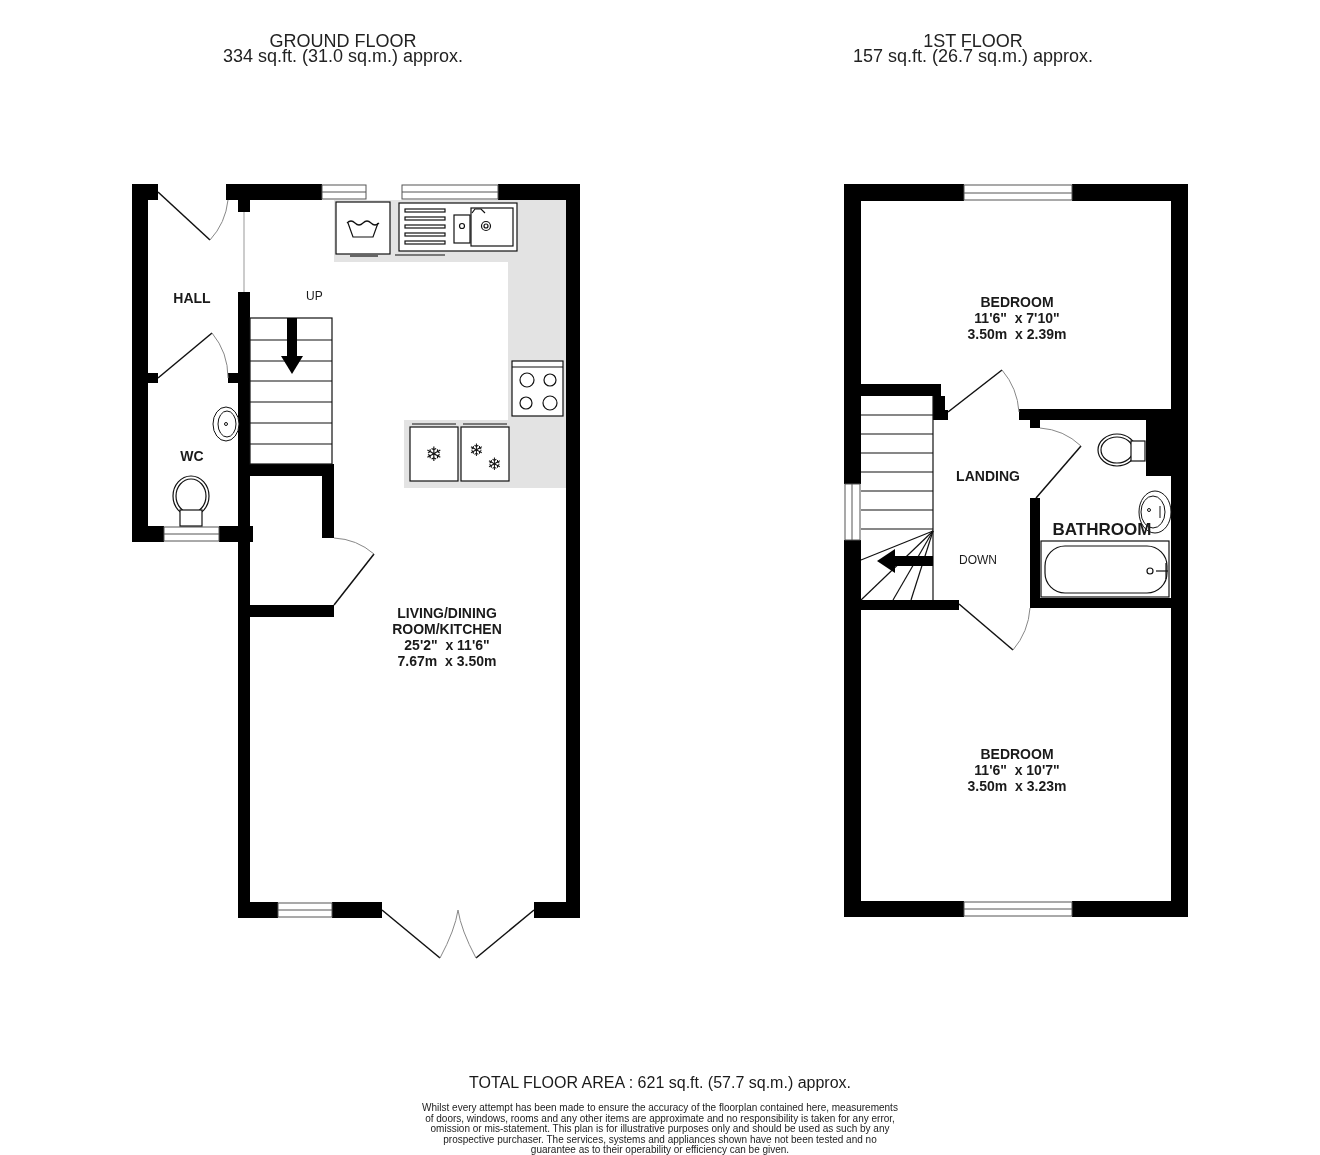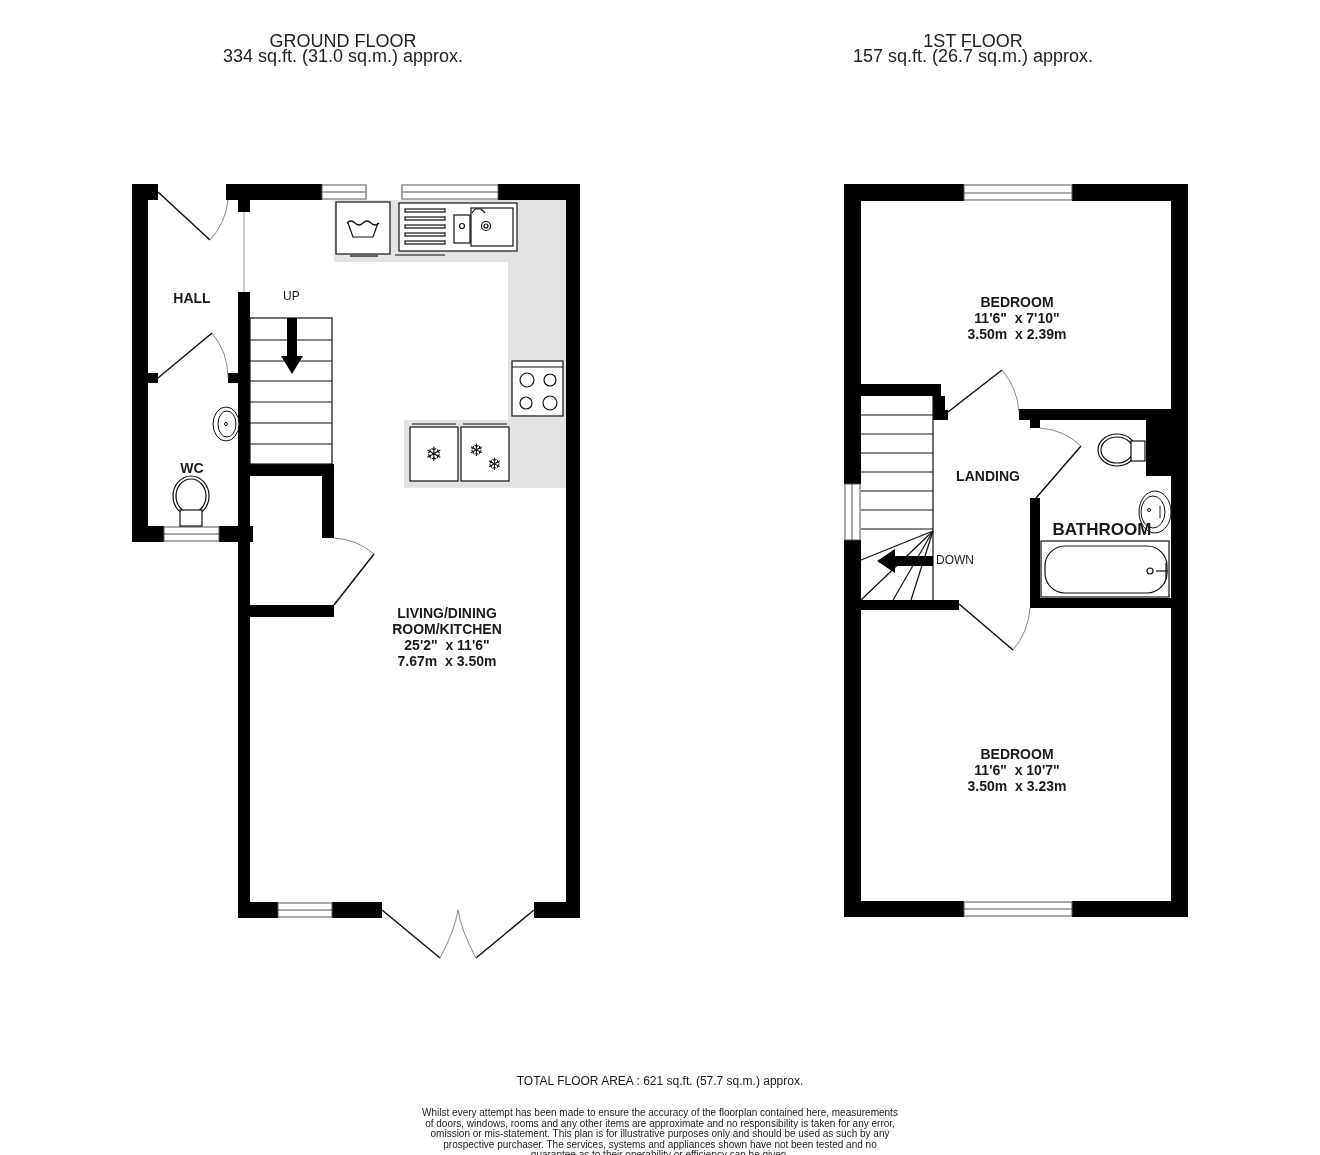--- a/index.html
+++ b/index.html
@@ -4,23 +4,23 @@
 <style>
   html, body { margin: 0; padding: 0; background: #ffffff; }
   body { width: 1320px; height: 1155px; position: relative; overflow: hidden; font-family: "Liberation Sans", sans-serif; color: #1a1a1a; }
   .floor-header { position: absolute; text-align: center; font-size: 18px; line-height: 15px; color: #222; }
   .floor-header .title { display: block; }
   .floor-header .area { display: block; }
   #gf-header { left: 193px; top: 34px; width: 300px; }
   #ff-header { left: 823px; top: 34px; width: 300px; text-align: center; }
   svg#plan { position: absolute; left: 0; top: 0; }
   .room-label { position: absolute; text-align: center; font-weight: bold; font-size: 14px; line-height: 16px; color: #1a1a1a; white-space: pre; margin-top: 12px; }
-  .small-label { position: absolute; font-size: 12px; color: #1a1a1a; }
+  .small-label { position: absolute; font-size: 12px; color: #1a1a1a; margin-left: 23px; }
   .footer { position: absolute; left: 420px; top: 1074px; width: 480px; text-align: center; }
-  .footer .total { font-size: 12px; display: block; margin-bottom: 20px; }
+  .footer .total { font-size: 16px; display: block; margin-bottom: 11px; }
   .footer .disclaimer { font-size: 10px; line-height: 10.5px; display: block; color: #222; }
   .footer .credit { font-size: 11px; display: block; color: #222; }
 </style>
 </head>
 <body>
 
 <div class="floor-header" id="gf-header">
   <span class="title">GROUND FLOOR</span>
   <span class="area">334 sq.ft. (31.0 sq.m.) approx.</span>
 </div>
@@ -253,21 +253,21 @@
       <rect x="1041" y="541" width="128" height="56"></rect>
       <rect x="1045" y="546" width="122" height="47" rx="20" ry="20" fill="none"></rect>
       <circle cx="1150" cy="571" r="3" fill="none"></circle>
       <line x1="1156" y1="571" x2="1168" y2="571"></line>
       <line x1="1166" y1="563" x2="1166" y2="579"></line>
     </g>
   </g>
 </svg>
 
 <div class="room-label" style="left:152px; top:278px; width:80px;">HALL</div>
-<div class="room-label" style="left:152px; top:448px; width:80px;">WC</div>
+<div class="room-label" style="left:152px; top:436px; width:80px;">WC</div>
 <div class="small-label" style="left:283px; top:289px;">UP</div>
 <div class="room-label" style="left:362px; top:593px; width:170px;">LIVING/DINING
 ROOM/KITCHEN
 25'2"  x 11'6"
 7.67m  x 3.50m</div>
 
 <div class="room-label" style="left:932px; top:282px; width:170px;">BEDROOM
 11'6"  x 7'10"
 3.50m  x 2.39m</div>
 <div class="room-label" style="left:938px; top:456px; width:100px;">LANDING</div>

